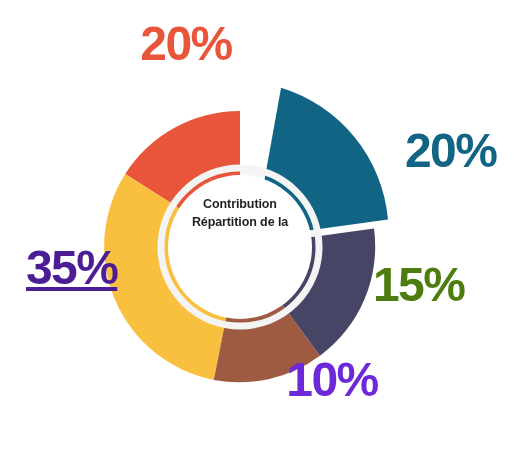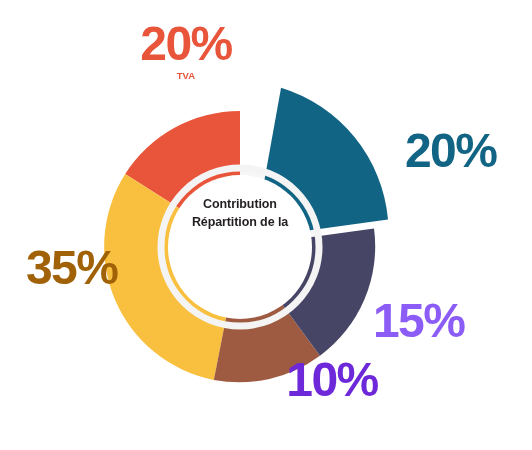--- a/index.html
+++ b/index.html
@@ -161,32 +161,31 @@
     </svg>
   </div>
 
   <div id="center-label" style="color: rgb(35, 31, 32);">
     <span class="cl-line">Contribution</span>
     <span class="cl-line">Répartition de la</span>
   </div>
 
   <div class="callout" id="callout-tva" style="color: rgb(232, 85, 58);">
     <span class="pct">20%</span>
-    <span class="name">TVA</span>
   </div>
 
   <div class="callout" id="callout-frais-fonctionnement" style="color: rgb(18, 100, 132);">
     <span class="pct">20%</span>
   </div>
 
-  <div class="callout" id="callout-nouvelles-fonctionnalites" style="color: #8b5cf6; margin-top: 36px;">
+  <div class="callout" id="callout-nouvelles-fonctionnalites" style="color: #4d7c0f;">
     <span class="pct">15%</span>
   </div>
 
   <div class="callout" id="callout-aide-bio" style="color: #6d28d9;">
     <span class="pct">10%</span>
   </div>
 
-  <div class="callout" id="callout-frais-bancaires" style="color: #a16207;">
+  <div class="callout" id="callout-frais-bancaires" style="color: #4c1d95; text-decoration: underline;">
     <span class="pct">35%</span>
   </div>
 
 </div>
 
 </body></html>

